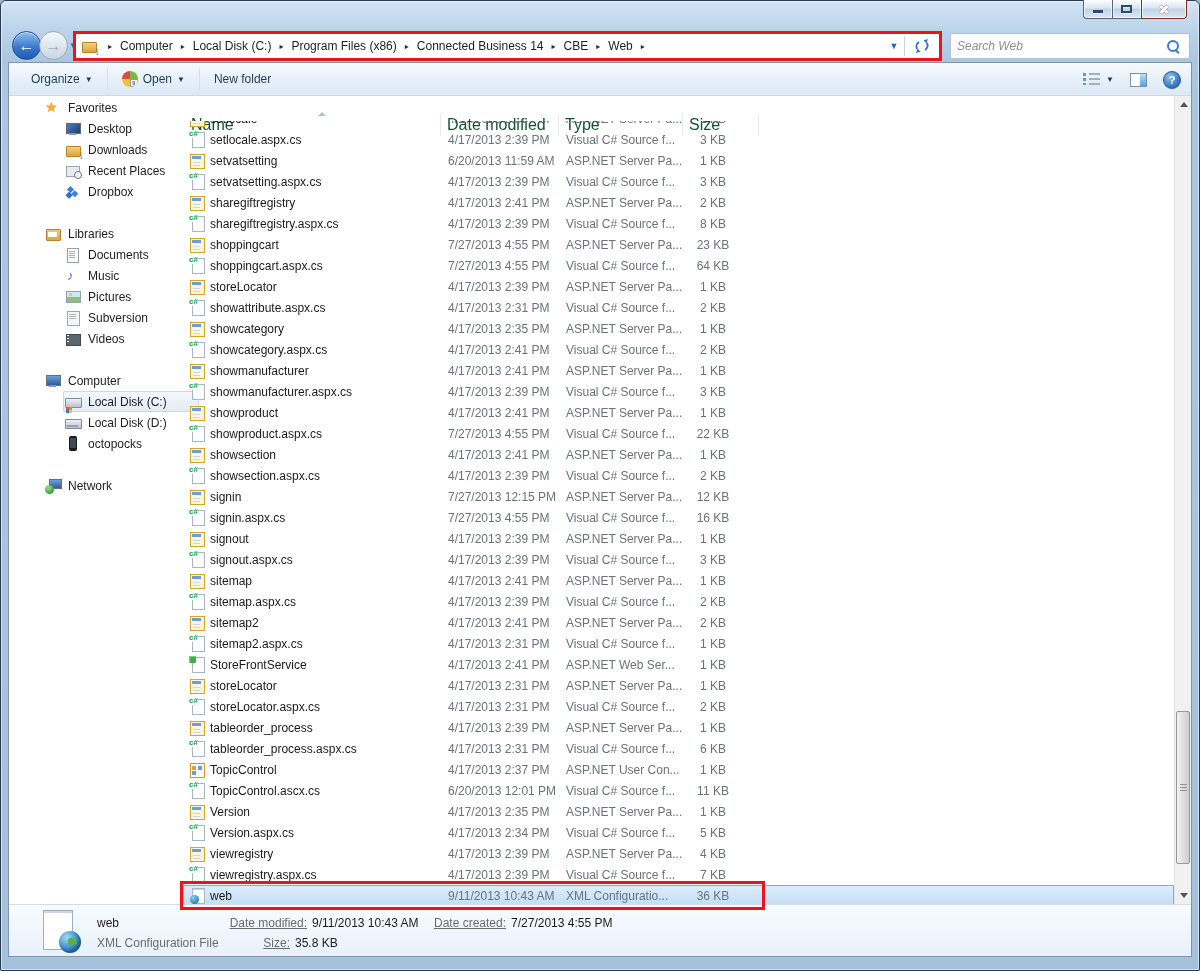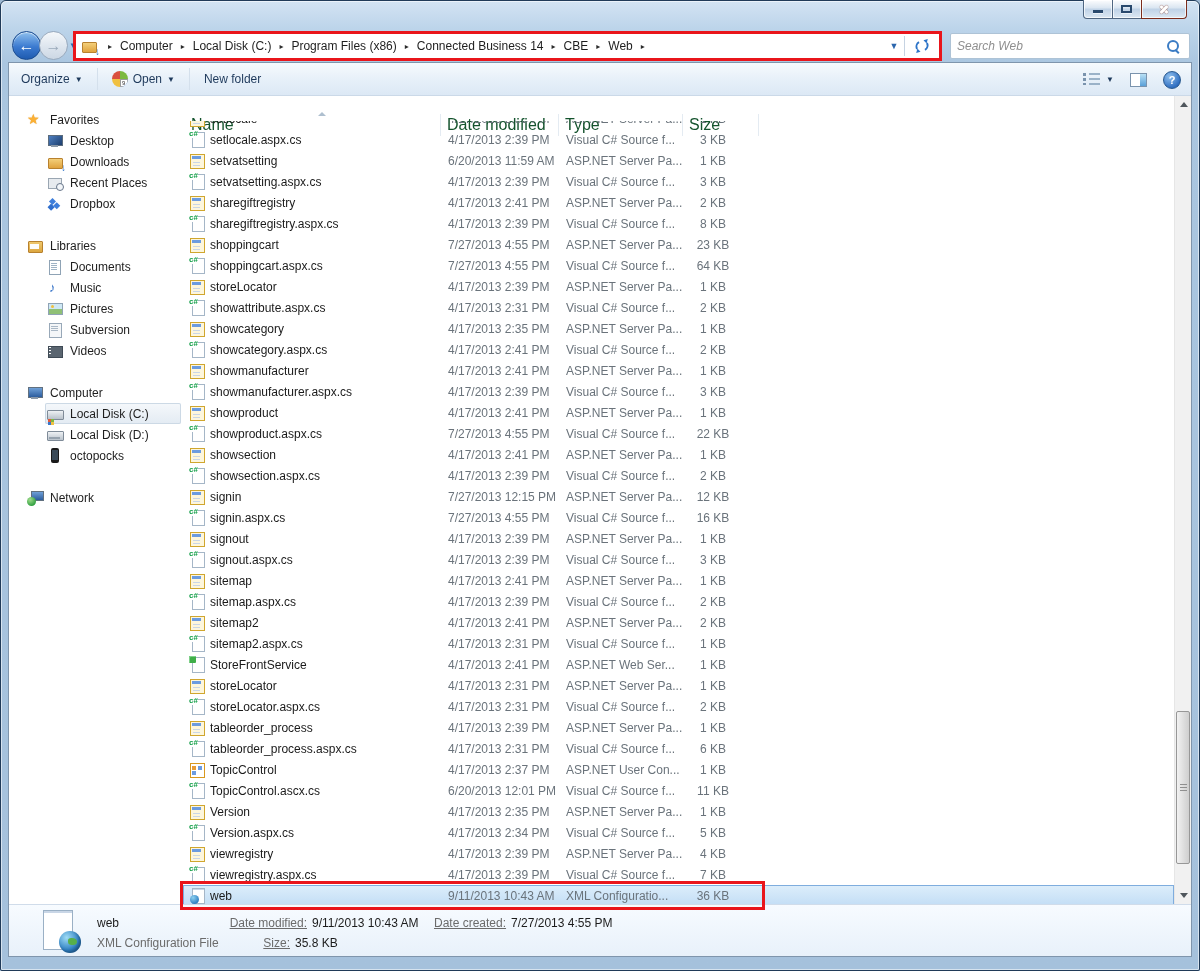--- a/index.html
+++ b/index.html
@@ -48,41 +48,41 @@
   .magnifier::after { content:""; position:absolute; left:11px; top:11px; width:5px; height:2px; background:#3b7cc4; transform:rotate(45deg); transform-origin:0 0; }
 
   
   .client { position:absolute; left:8px; right:8px; top:62px; bottom:14px; border:1px solid #7f95ac; display:flex; flex-direction:column; background:#fff; }
 
   
   .toolbar { height:33px; flex:none; display:flex; align-items:center; background:linear-gradient(#f6fafd,#e7f0f9 50%,#dce8f5); border-bottom:1px solid #cbd9e8; position:relative; }
   .tb-btn { display:flex; align-items:center; gap:5px; font-size:12px; color:#1e395b; padding:4px 8px; border-radius:2px; }
   .tb-caret { font-size:8px; color:#1e395b; }
   .tb-sep { width:1px; height:22px; background:#d4e0ec; margin:0 6px; }
-  .tb-organize { margin-left:4px; }
+  .tb-organize { margin-left:14px; }
   .tb-right { position:absolute; right:10px; top:0; height:33px; display:flex; align-items:center; gap:16px; }
 
   .icon-openapp { width:16px; height:16px; border-radius:50%; overflow:hidden; position:relative; flex:none; }
   .icon-openapp i { position:absolute; width:8px; height:8px; }
   .icon-openapp .q1{left:0;top:0;background:#d94f3f;} .icon-openapp .q2{right:0;top:0;background:#7cb93f;}
   .icon-openapp .q3{left:0;bottom:0;background:#f0c040;} .icon-openapp .q4{right:0;bottom:0;background:#3a76c9;}
   .icon-openapp .badge { position:absolute; right:0; bottom:0; width:8px; height:8px; background:#fff; border:1px solid #999; font-size:6px; line-height:6px; text-align:center; color:#333; font-style:normal; }
 
   .icon-views { width:17px; height:13px; position:relative; }
   .icon-views::before { content:""; position:absolute; left:0; top:0; width:3px; height:12px; background:repeating-linear-gradient(to bottom,#7a93ad 0 3px,transparent 3px 5px); }
   .icon-views::after { content:""; position:absolute; left:6px; top:0; width:11px; height:12px; background:repeating-linear-gradient(to bottom,#9ab2c8 0 2px,transparent 2px 5px); }
   .icon-pane { width:17px; height:14px; border:1px solid #7a93ad; background:#fff; position:relative; }
   .icon-pane::after { content:""; position:absolute; right:0; top:0; bottom:0; width:6px; background:linear-gradient(#b8e0f5,#5aa0d8); }
   .icon-help { width:18px; height:18px; border-radius:50%; border:1px solid #27588f; background:radial-gradient(circle at 35% 30%,#8fc0ee,#2c6bbf 75%); color:#fff; font-weight:bold; font-size:11px; text-align:center; line-height:17px; }
 
   
   .main { flex:1; position:relative; background:#fff; overflow:visible; }
 
   
-  .sidebar { position:absolute; left:0; top:0; bottom:0; width:174px; padding-top:13px; overflow:hidden; }
+  .sidebar { position:absolute; left:18px; top:0; bottom:0; width:174px; padding-top:1px; overflow:hidden; }
   .sb-row { height:21px; display:flex; align-items:center; font-size:12px; color:#1e1e1e; }
   .sb-header { padding-left:18px; }
   .sb-item { padding-left:38px; }
   .sb-item.selected { margin:0 2px 0 36px; padding-left:2px; background:linear-gradient(#f5f8fb,#e3ebf3); box-shadow:inset 0 0 0 1px #ccd9e5; border-radius:2px; }
   .sb-gap { height:21px; }
   .sb-label { padding-left:6px; white-space:nowrap; }
 
   
   .si { width:17px; height:16px; position:relative; flex:none; display:inline-block; }
   .icon-favorites-star::before { content:"★"; position:absolute; left:0; top:-1px; font-size:14px; line-height:16px; color:#fbb034; text-shadow:0 0 1px #d98f1f; }

